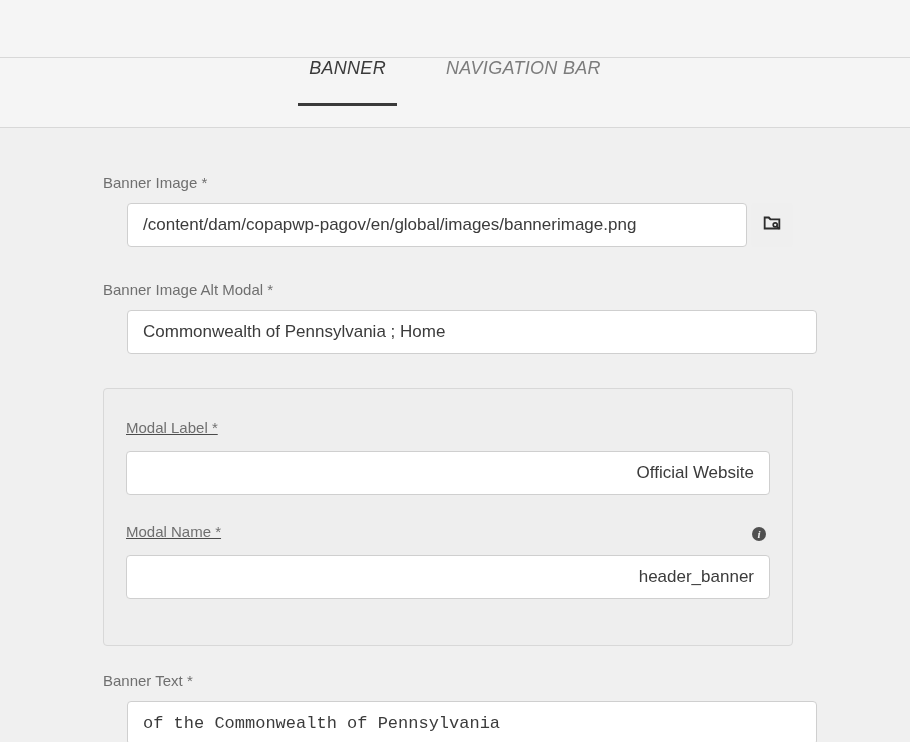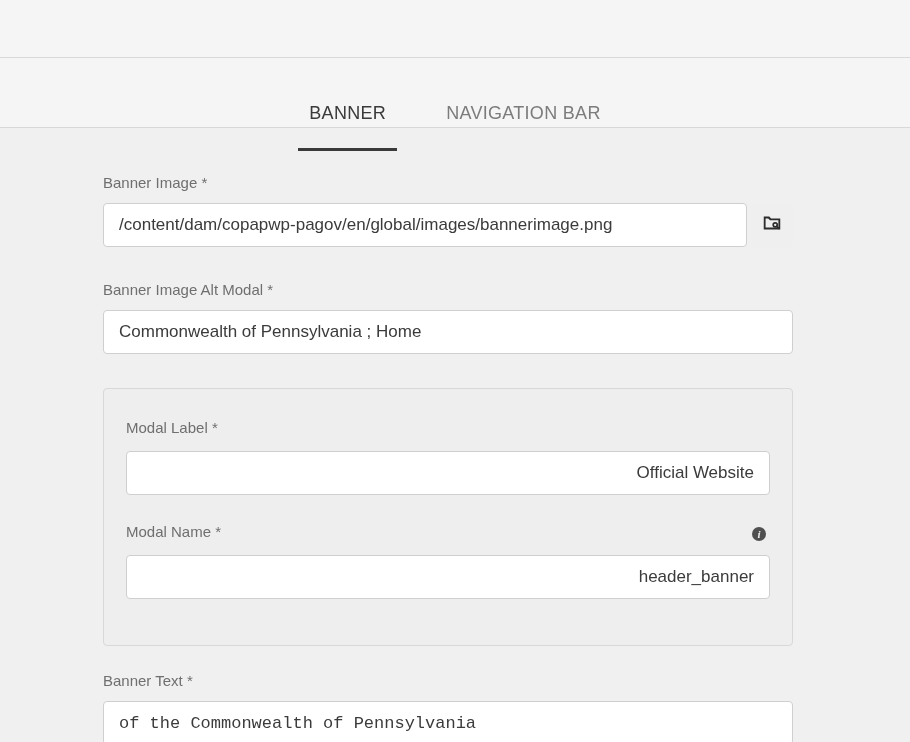--- a/index.html
+++ b/index.html
@@ -14,23 +14,24 @@
   .top-bar {
     height: 58px;
     background: #f5f5f5;
     border-bottom: 1px solid #d8d8d8;
   }
   .tab-row {
     height: 70px;
     background: #f5f5f5;
     border-bottom: 1px solid #d8d8d8;
     display: flex;
-    align-items: flex-end;
+    align-items: flex-start;
     justify-content: center;
     gap: 52px;
+    font-style: italic;
   }
   .tab {
     font-size: 18px;
     letter-spacing: 0.3px;
     color: #7c7c7c;
     padding: 0 4px 3px 4px;
     cursor: pointer;
     font-weight: 400;
     position: relative;
   }
@@ -81,31 +82,31 @@
     height: 44px;
     background: #efefef;
     border-radius: 4px;
     display: flex;
     align-items: center;
     justify-content: center;
     cursor: pointer;
   }
   .picker-btn svg { width: 22px; height: 22px; fill: #2d2d2d; }
   .field-block { margin-bottom: 34px; }
-  .field-block .text-input { width: 100%; }
+  .field-block .text-input { width: 100%; margin-left: 24px; }
   .modal-card {
     background: #eeeeee;
     border: 1px solid #d8d8d8;
     border-radius: 4px;
     padding: 30px 22px 38px 22px;
     margin-bottom: 26px;
     position: relative;
   }
   .modal-card .field-label { margin-bottom: 15px; }
-  .modal-card .inner-field { margin-bottom: 28px; }
+  .modal-card .inner-field { margin-bottom: 28px; text-decoration: underline; }
   .modal-card .inner-field:last-child { margin-bottom: 8px; }
   .modal-card .text-input { width: 100%; text-align: right; }
   .info-wrap {
     position: absolute;
     right: 26px;
     top: 138px;
   }
   .info-icon {
     width: 14px;
     height: 14px;

